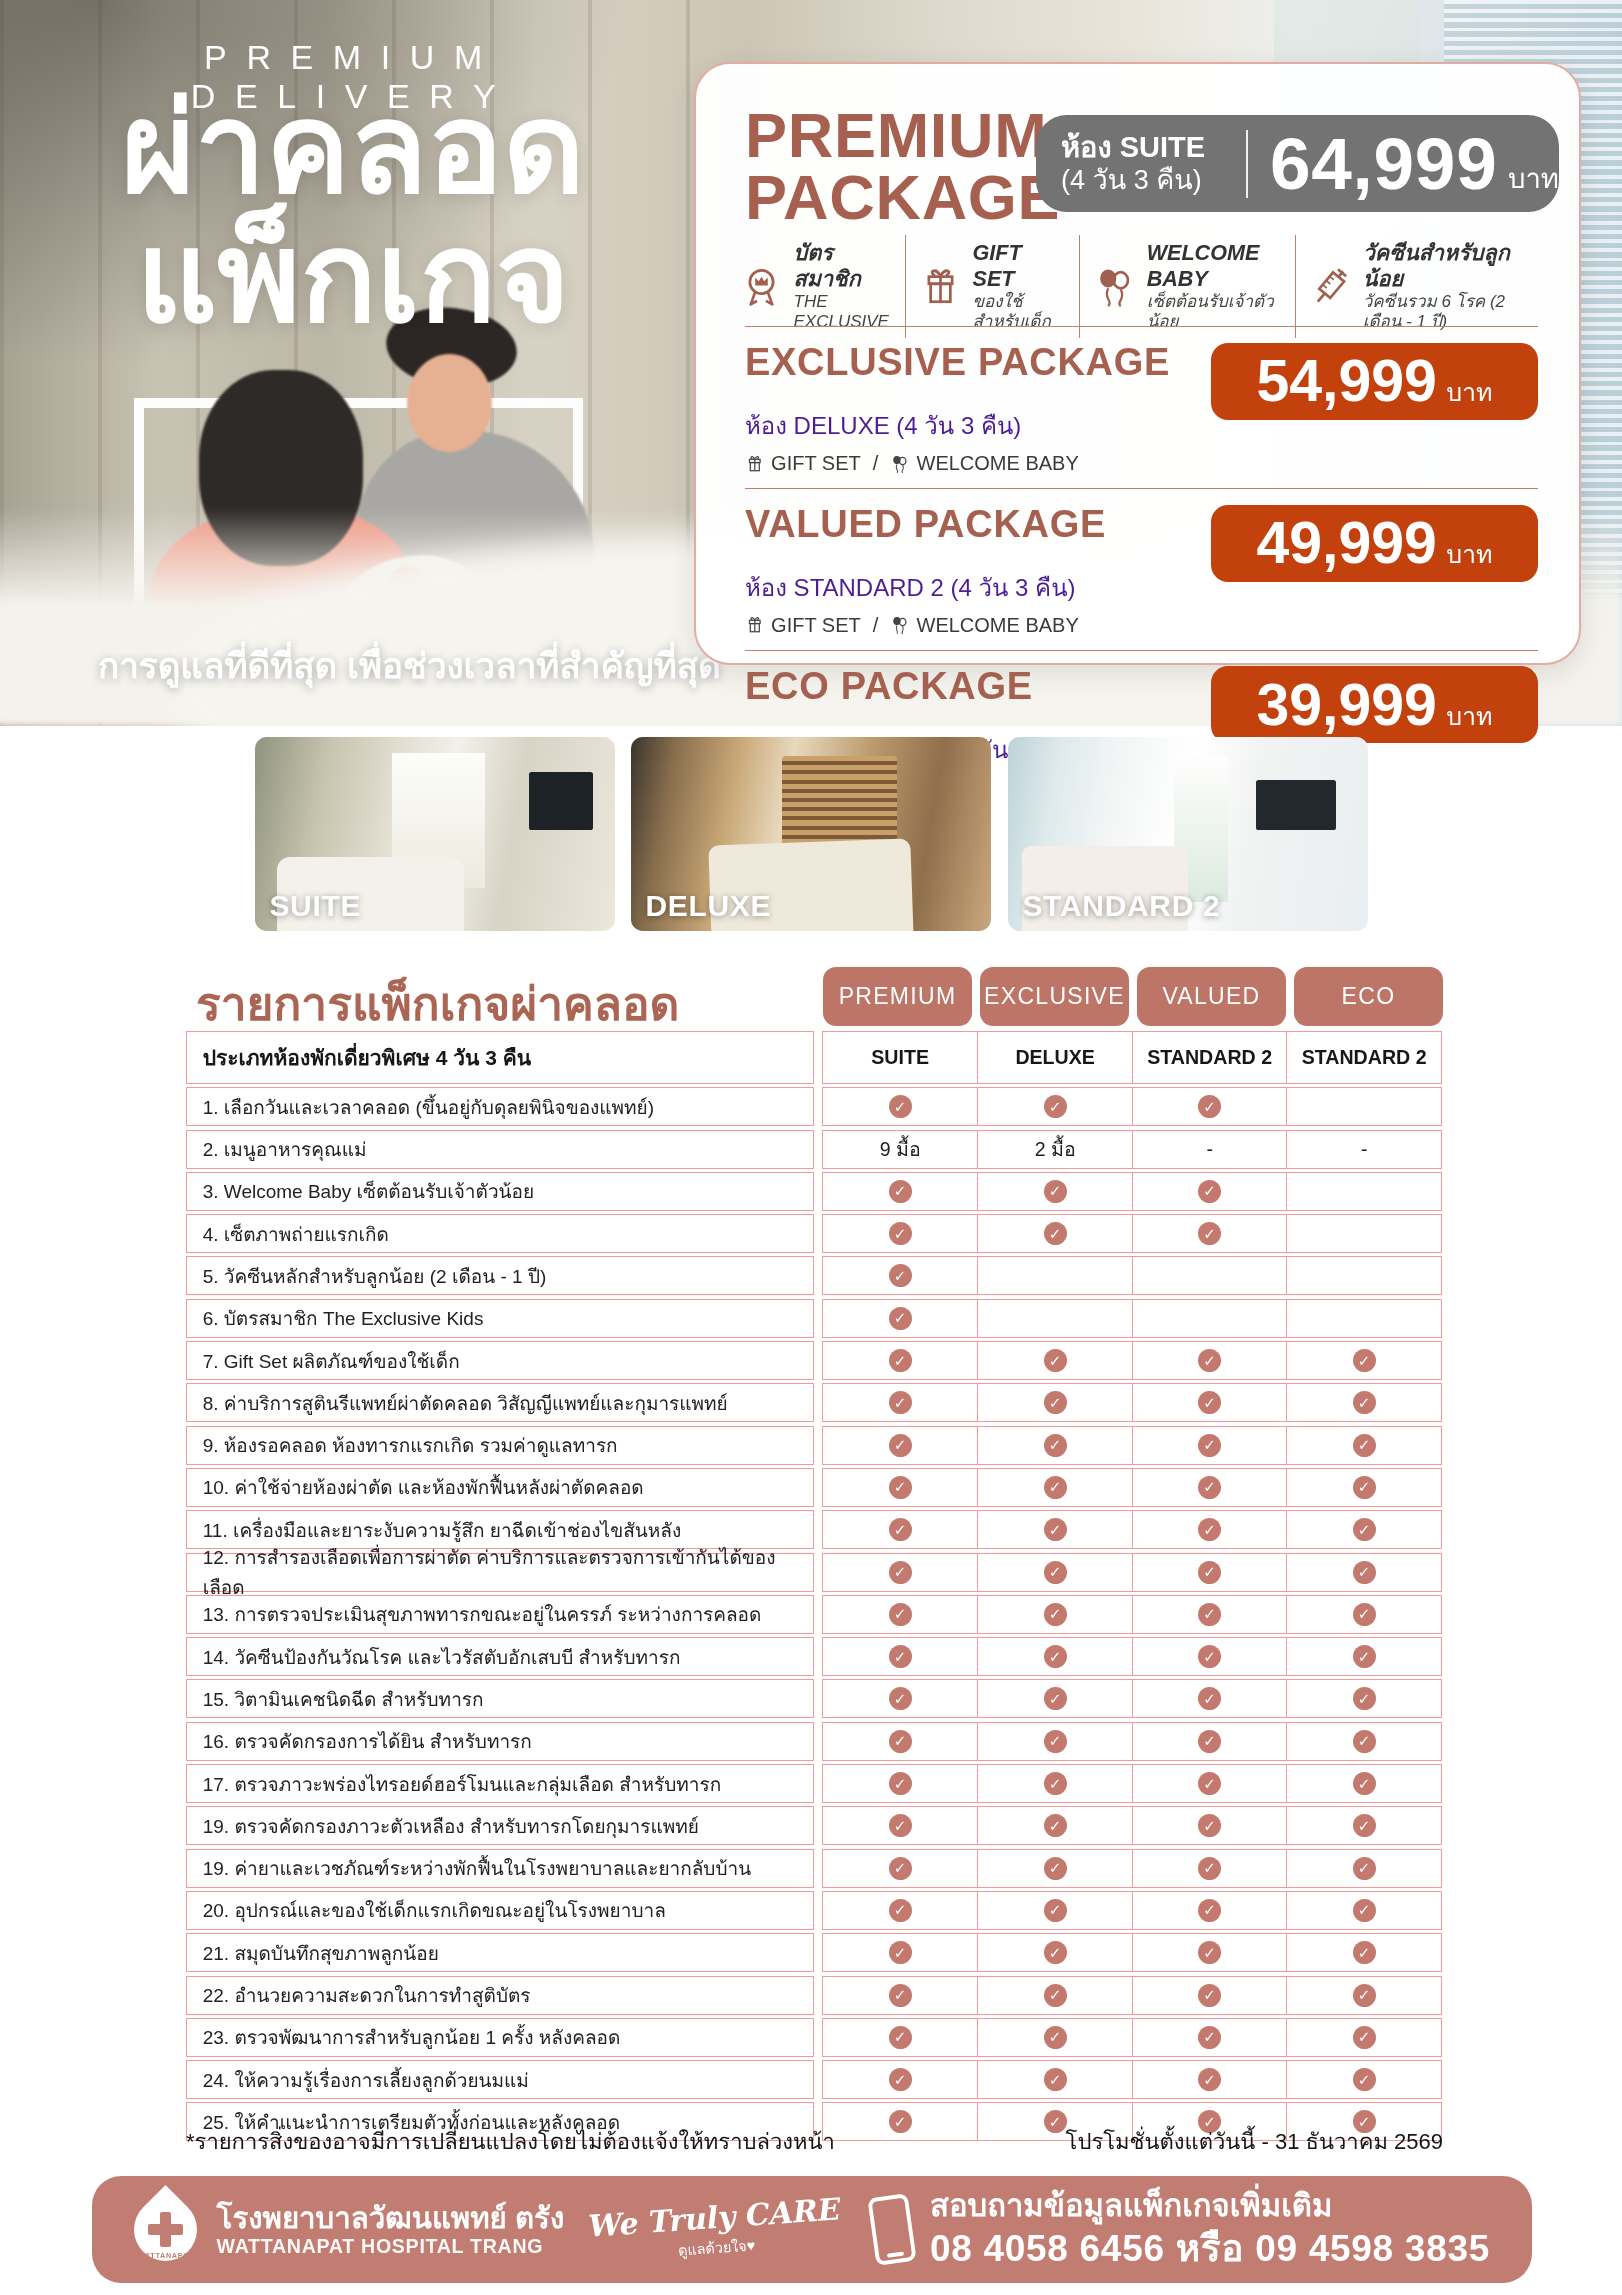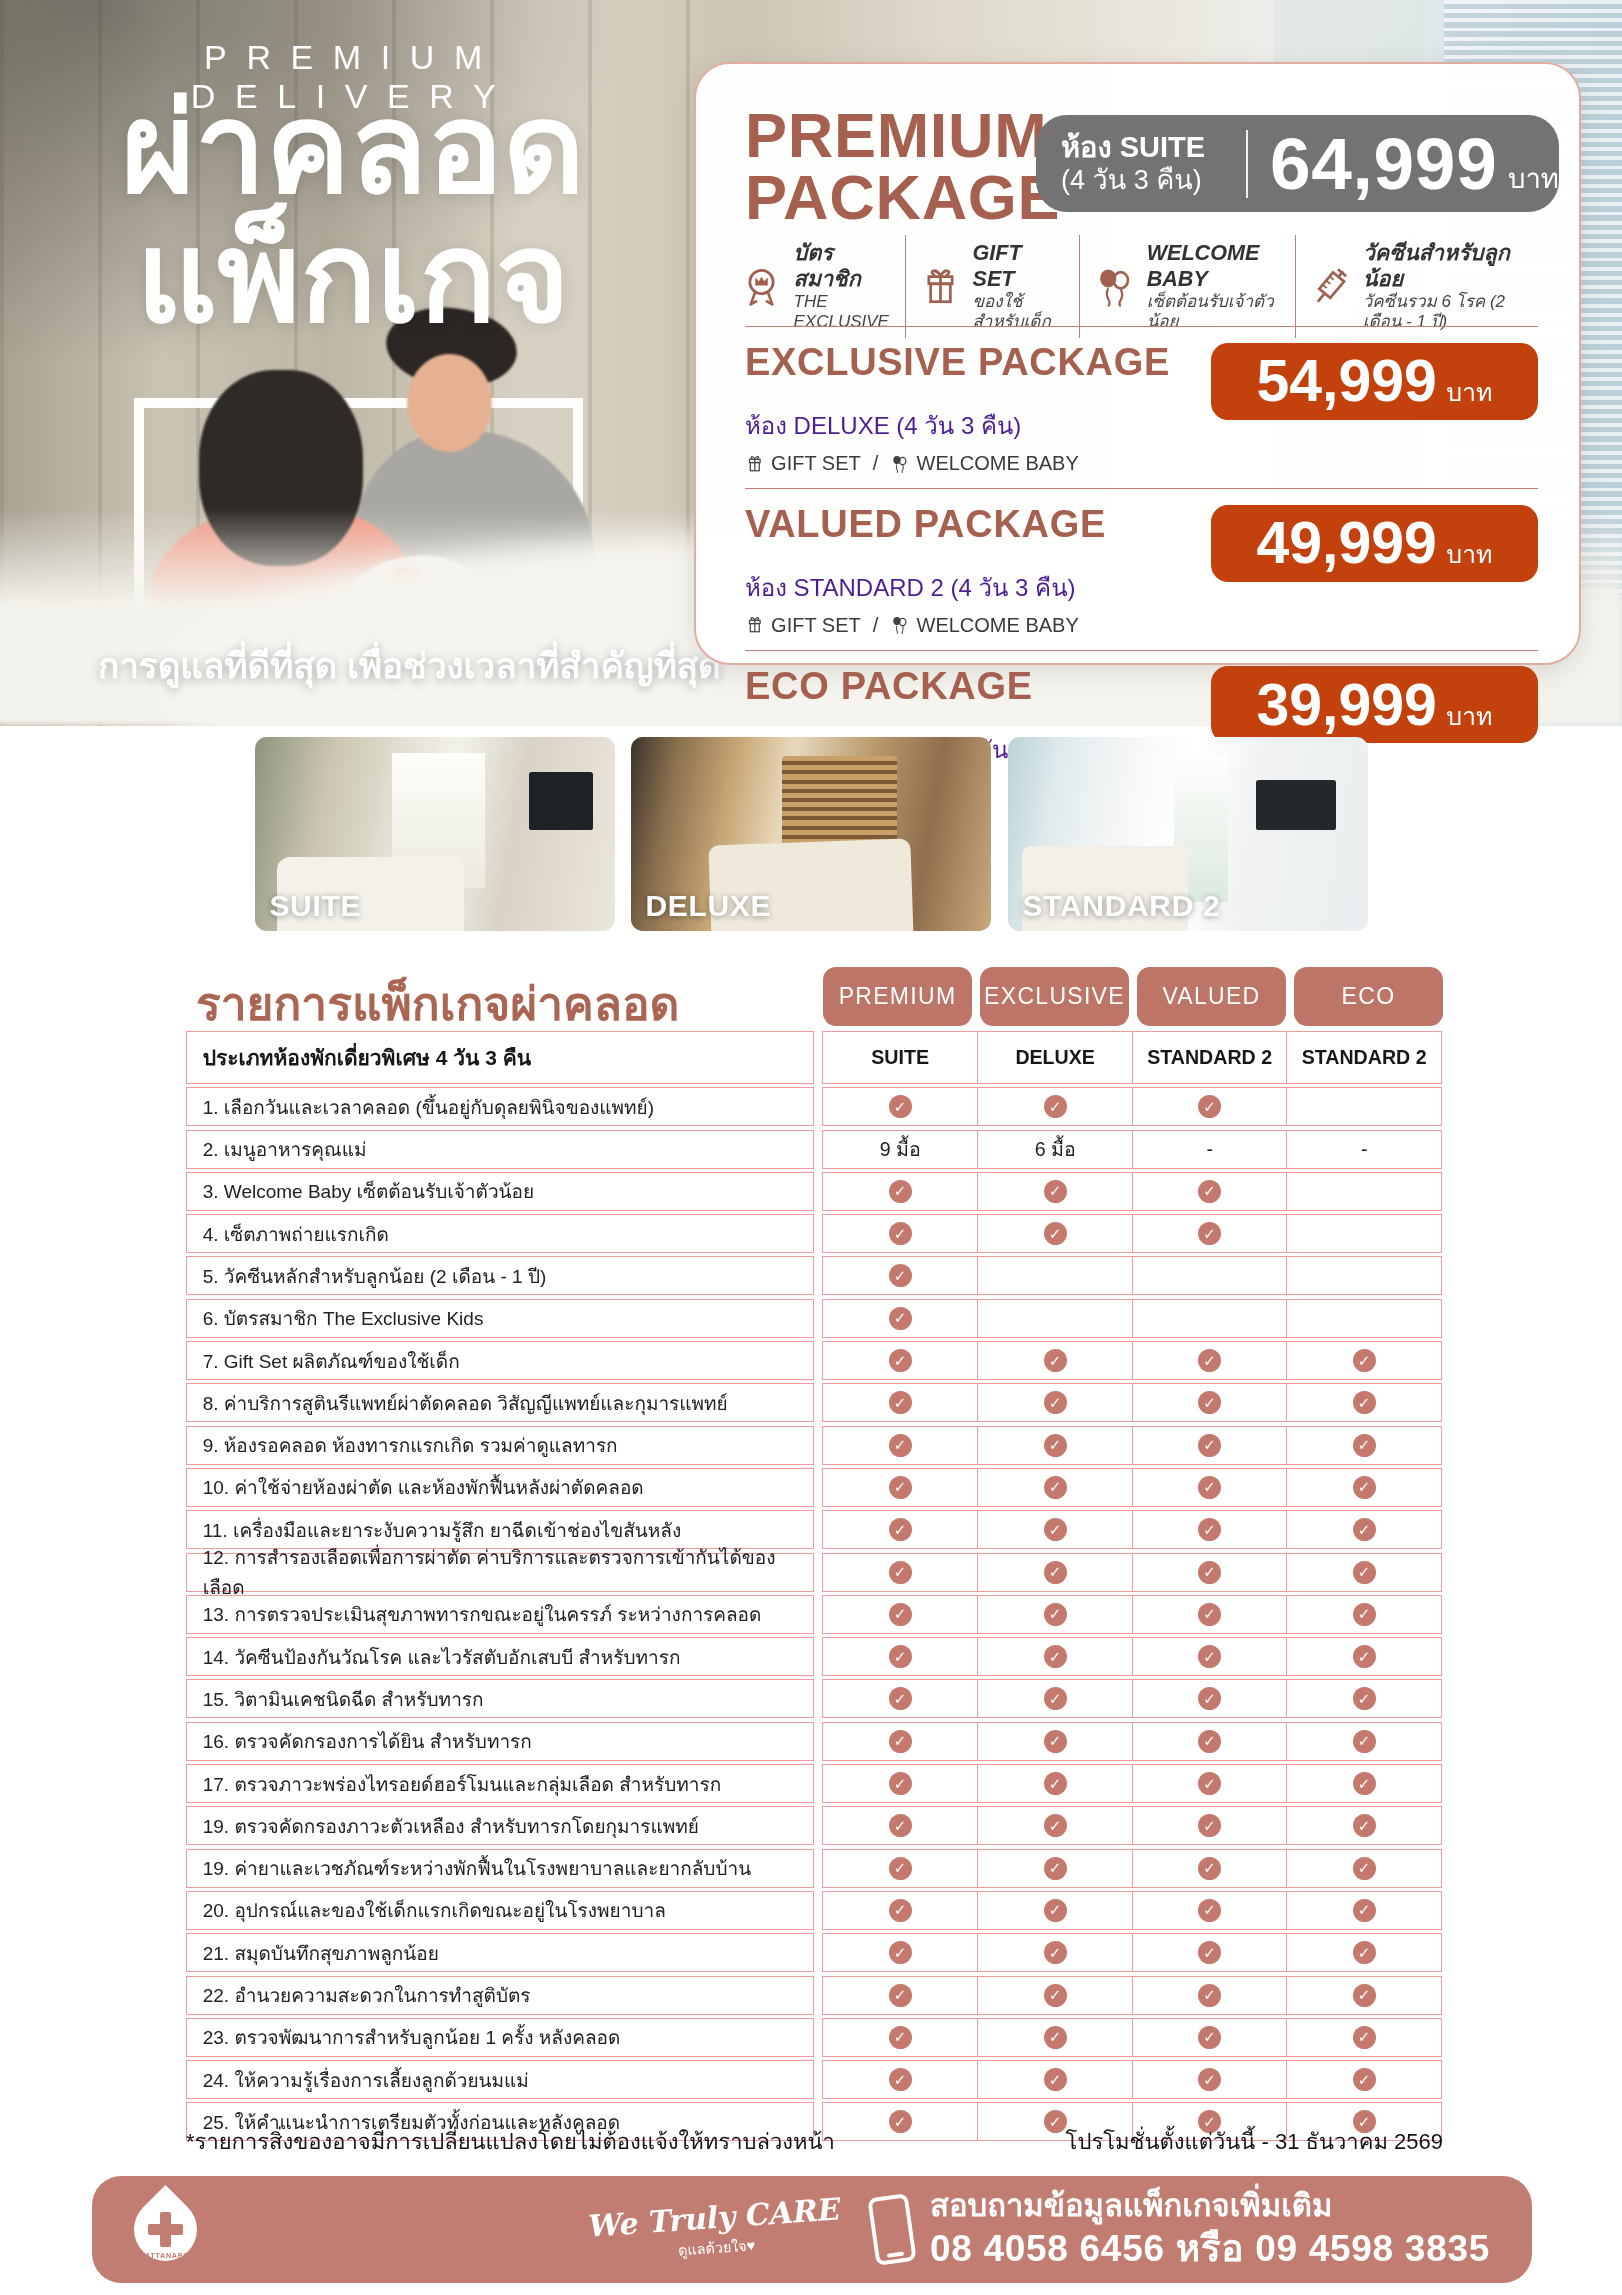--- a/index.html
+++ b/index.html
@@ -347,21 +347,21 @@
           <div class="vcell">
             <span class="chk">✓</span>
           </div>
           <div class="vcell"></div>
         </div>
       </div>
       <div class="trow trow-std">
         <div class="tlabel">2. เมนูอาหารคุณแม่</div>
         <div class="tvals">
           <div class="vcell">9 มื้อ</div>
-          <div class="vcell">6 มื้อ</div>
+          <div class="vcell">2 มื้อ</div>
           <div class="vcell">-</div>
           <div class="vcell">-</div>
         </div>
       </div>
       <div class="trow trow-std">
         <div class="tlabel">3. Welcome Baby เซ็ตต้อนรับเจ้าตัวน้อย</div>
         <div class="tvals">
           <div class="vcell">
             <span class="chk">✓</span>
           </div>
@@ -737,20 +737,24 @@
     </div>
 
   <div class="note-left">*รายการสิ่งของอาจมีการเปลี่ยนแปลงโดยไม่ต้องแจ้งให้ทราบล่วงหน้า</div>
   <div class="note-right">โปรโมชั่นตั้งแต่วันนี้ - 31 ธันวาคม 2569</div>
 
   <div class="footer">
     <div class="drop">
       <div class="cross">
         <span class="drop-badge">WATTANAPAT</span>
       </div>
+    </div>
+    <div class="hosp">
+      <div class="hosp-th">โรงพยาบาลวัฒนแพทย์ ตรัง</div>
+      <div class="hosp-en">WATTANAPAT HOSPITAL TRANG</div>
     </div>
     <div class="spacer"></div>
     <div class="slogan">
       <div class="slogan-main">We Truly CARE</div>
       <div class="slogan-sub">ดูแลด้วยใจ♥</div>
     </div>
     <svg class="phone-svg" viewBox="0 0 64 106">
       <rect x="4" y="4" width="56" height="98" rx="10" fill="none" stroke="#ffffff" stroke-width="6"></rect>
       <line x1="22" y1="92" x2="42" y2="92" stroke="#ffffff" stroke-width="6" stroke-linecap="round"></line>
     </svg>

